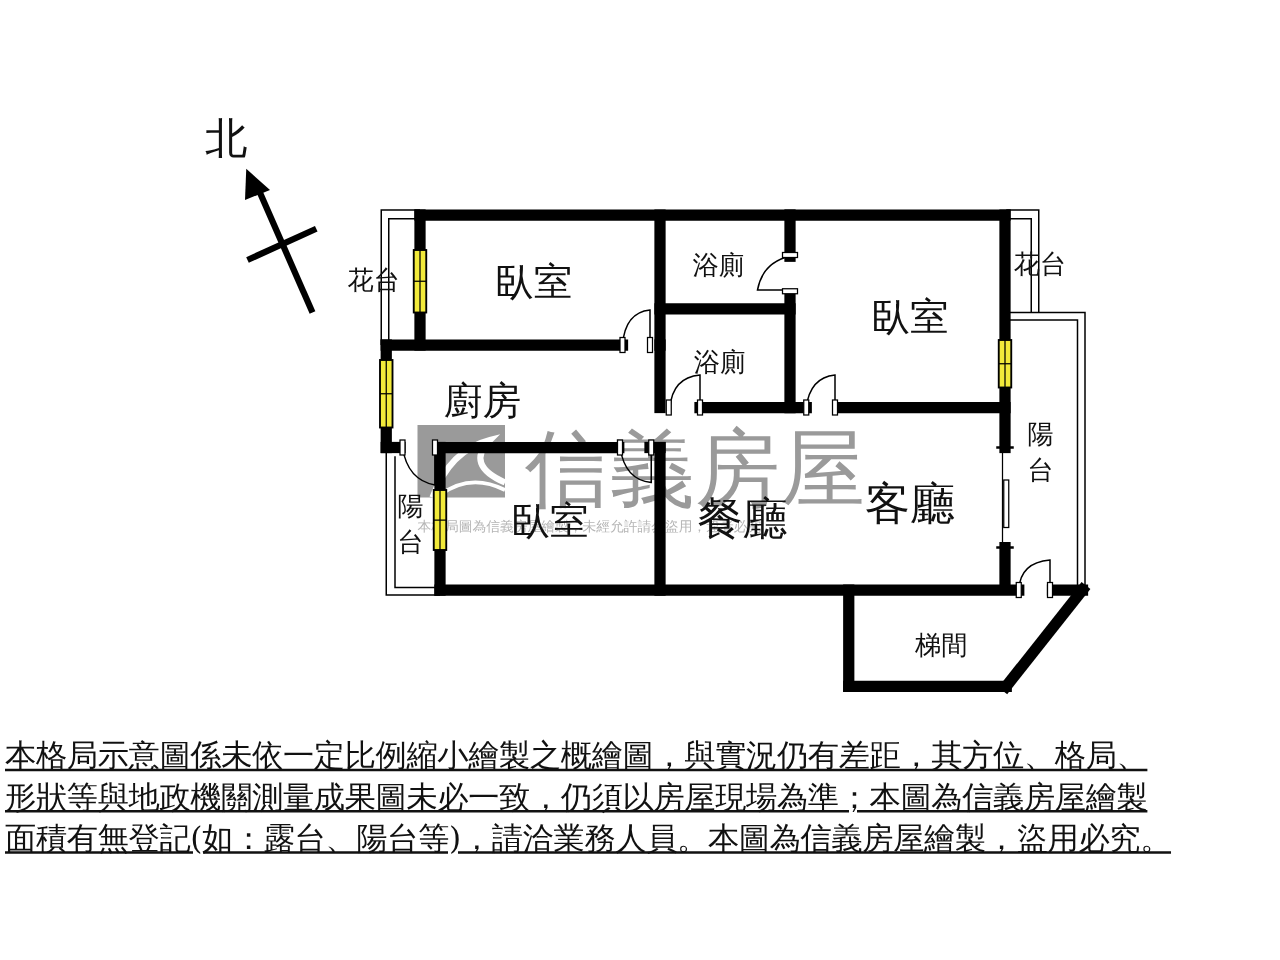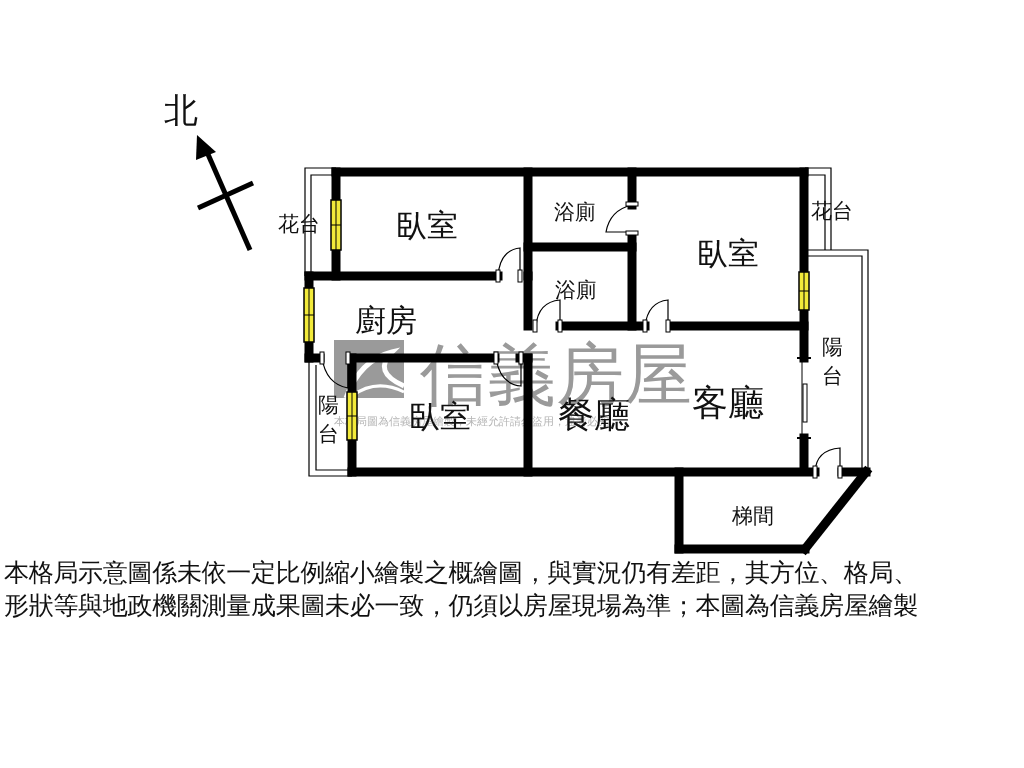--- a/index.html
+++ b/index.html
@@ -2,23 +2,23 @@
 <html><head>
 <meta charset="utf-8">
 <style>
   html, body { margin: 0; padding: 0; background: #ffffff; }
   body { width: 1024px; height: 768px; position: relative; overflow: hidden;
          font-family: "DejaVu Sans", "Liberation Sans", sans-serif; }
   #plan { position: absolute; left: 0; top: 0; }
   .room-label { font-family: "DejaVu Sans", sans-serif; fill: #111; }
   .wm-text { font-family: "DejaVu Sans", sans-serif; fill: #9a9a9a; }
   .wm-small { font-family: "DejaVu Sans", sans-serif; fill: #b5b5b5; }
-  .disclaimer { position: absolute; left: 4px; top: 556px; width: 1020px;
+  .disclaimer { position: absolute; left: 4px; top: 588px; width: 1020px;
                 font-family: "DejaVu Serif", "Liberation Serif", serif;
-                font-size: 25px; line-height: 33px; color: #111; letter-spacing: -0.3px; }
+                font-size: 25px; line-height: 33px; color: #111; letter-spacing: -0.3px; text-decoration: underline; }
   .disclaimer div { white-space: nowrap; }
 </style>
 </head>
 <body>
 
 <svg id="plan" width="1024" height="590" viewBox="0 0 1024 590">
 
   <g>
     <rect x="334" y="340" width="70" height="58" fill="#9a9a9a"></rect>
     <path d="M346 398 Q360 360 392 352 Q372 372 404 386" stroke="#ffffff" stroke-width="5" fill="none"></path>
@@ -171,13 +171,14 @@
     <text class="room-label" x="318" y="412" font-size="21">陽</text>
     <text class="room-label" x="318" y="441" font-size="21">台</text>
     <text class="room-label" x="822" y="354" font-size="21">陽</text>
     <text class="room-label" x="822" y="383" font-size="21">台</text>
   </g>
 </svg>
 
 <div class="disclaimer">
   <div>本格局示意圖係未依一定比例縮小繪製之概繪圖，與實況仍有差距，其方位、格局、</div>
   <div>形狀等與地政機關測量成果圖未必一致，仍須以房屋現場為準；本圖為信義房屋繪製</div>
+  <div>面積有無登記(如：露台、陽台等)，請洽業務人員。本圖為信義房屋繪製，盜用必究。</div>
 </div>
 
 </body></html>

